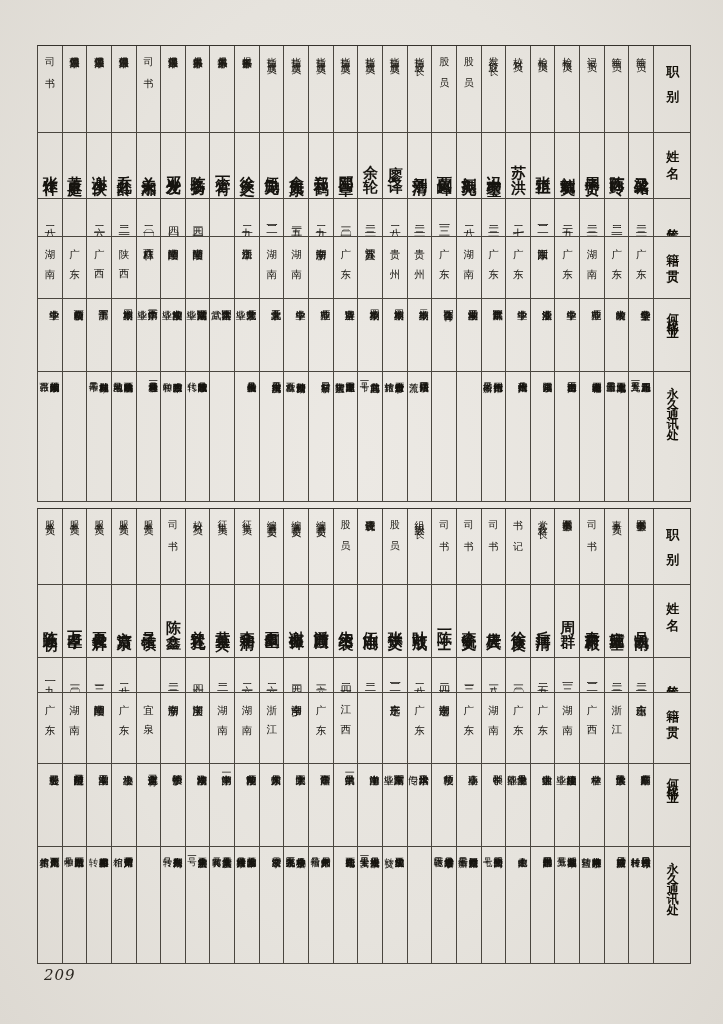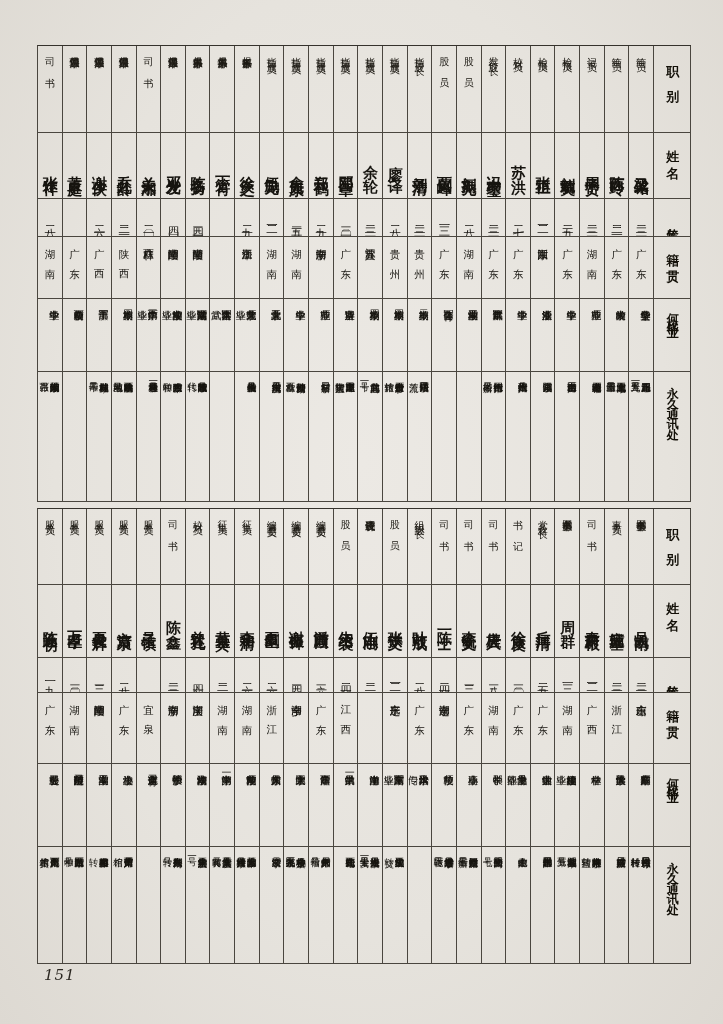--- a/index.html
+++ b/index.html
@@ -1041,14 +1041,14 @@
         </div>
         <div class="cell r5">
           <div class="v">琼州海口琼裕昌号
 转传桂村</div>
         </div>
         <div class="cell hdrcell h5">
           <div class="v">永久通讯处</div>
         </div>
       </div>
   </div>
-  <div class="pageno">151</div>
+  <div class="pageno">209</div>
 </div>
 
 </body></html>

